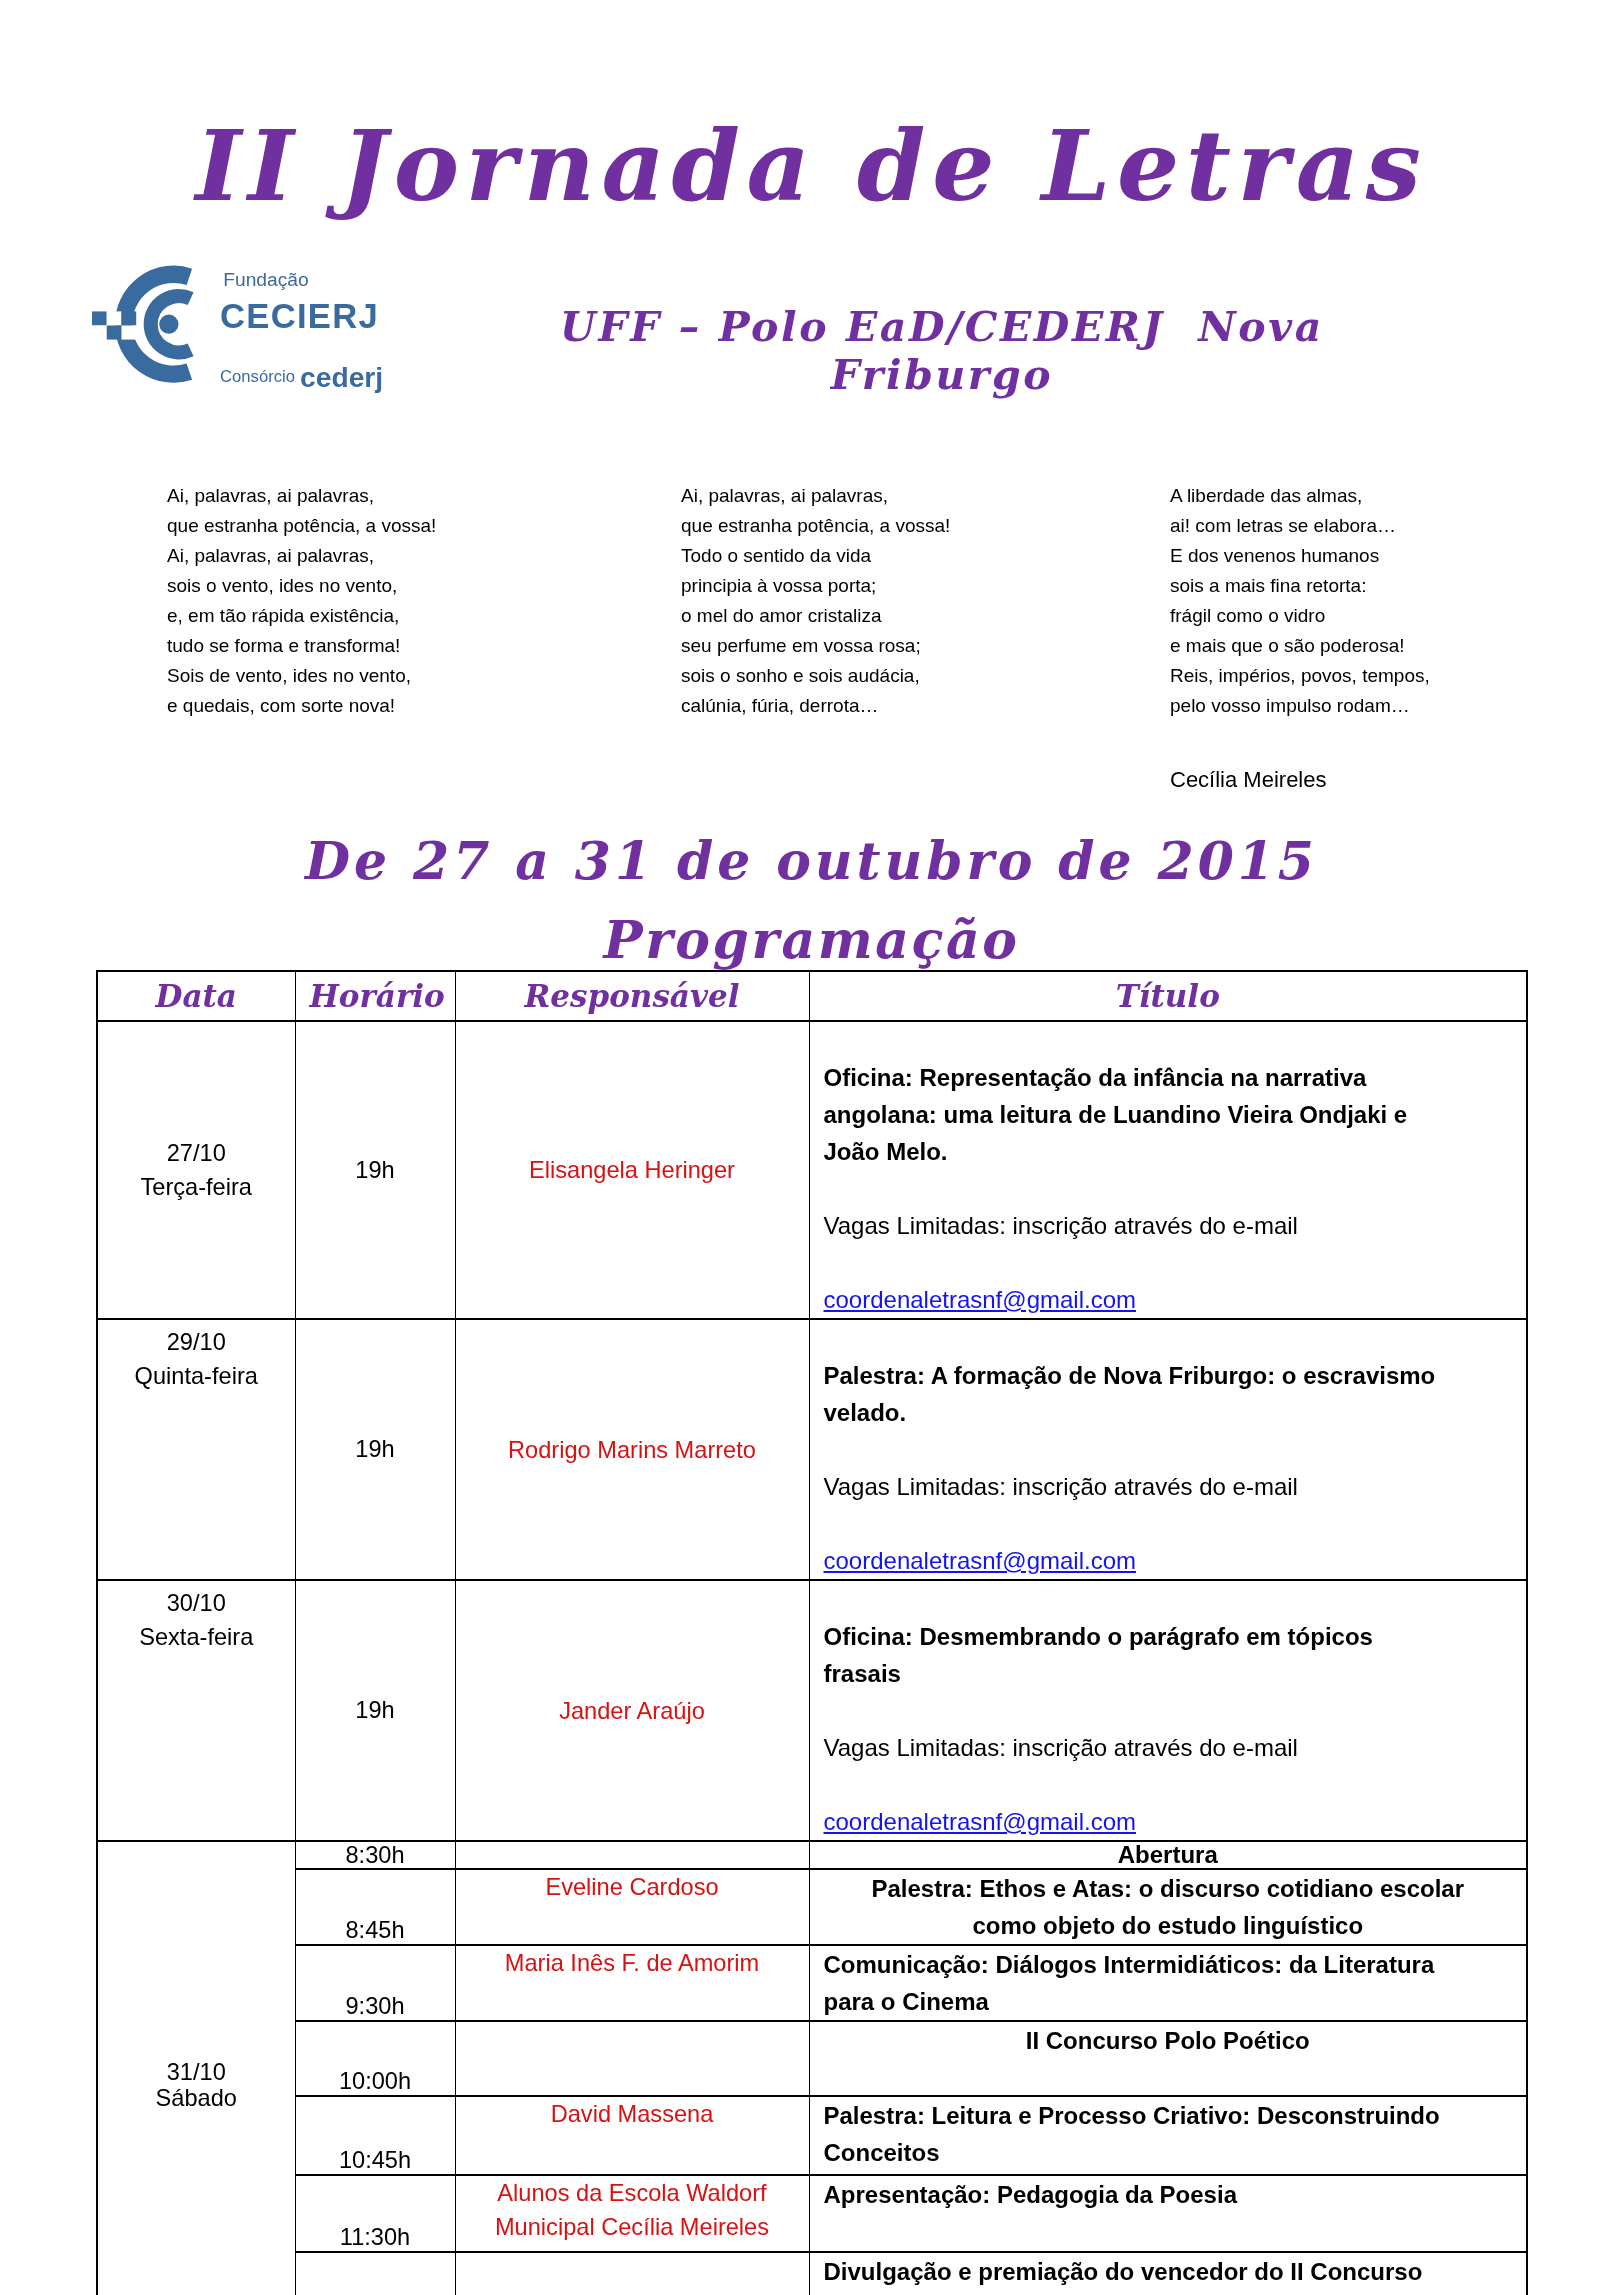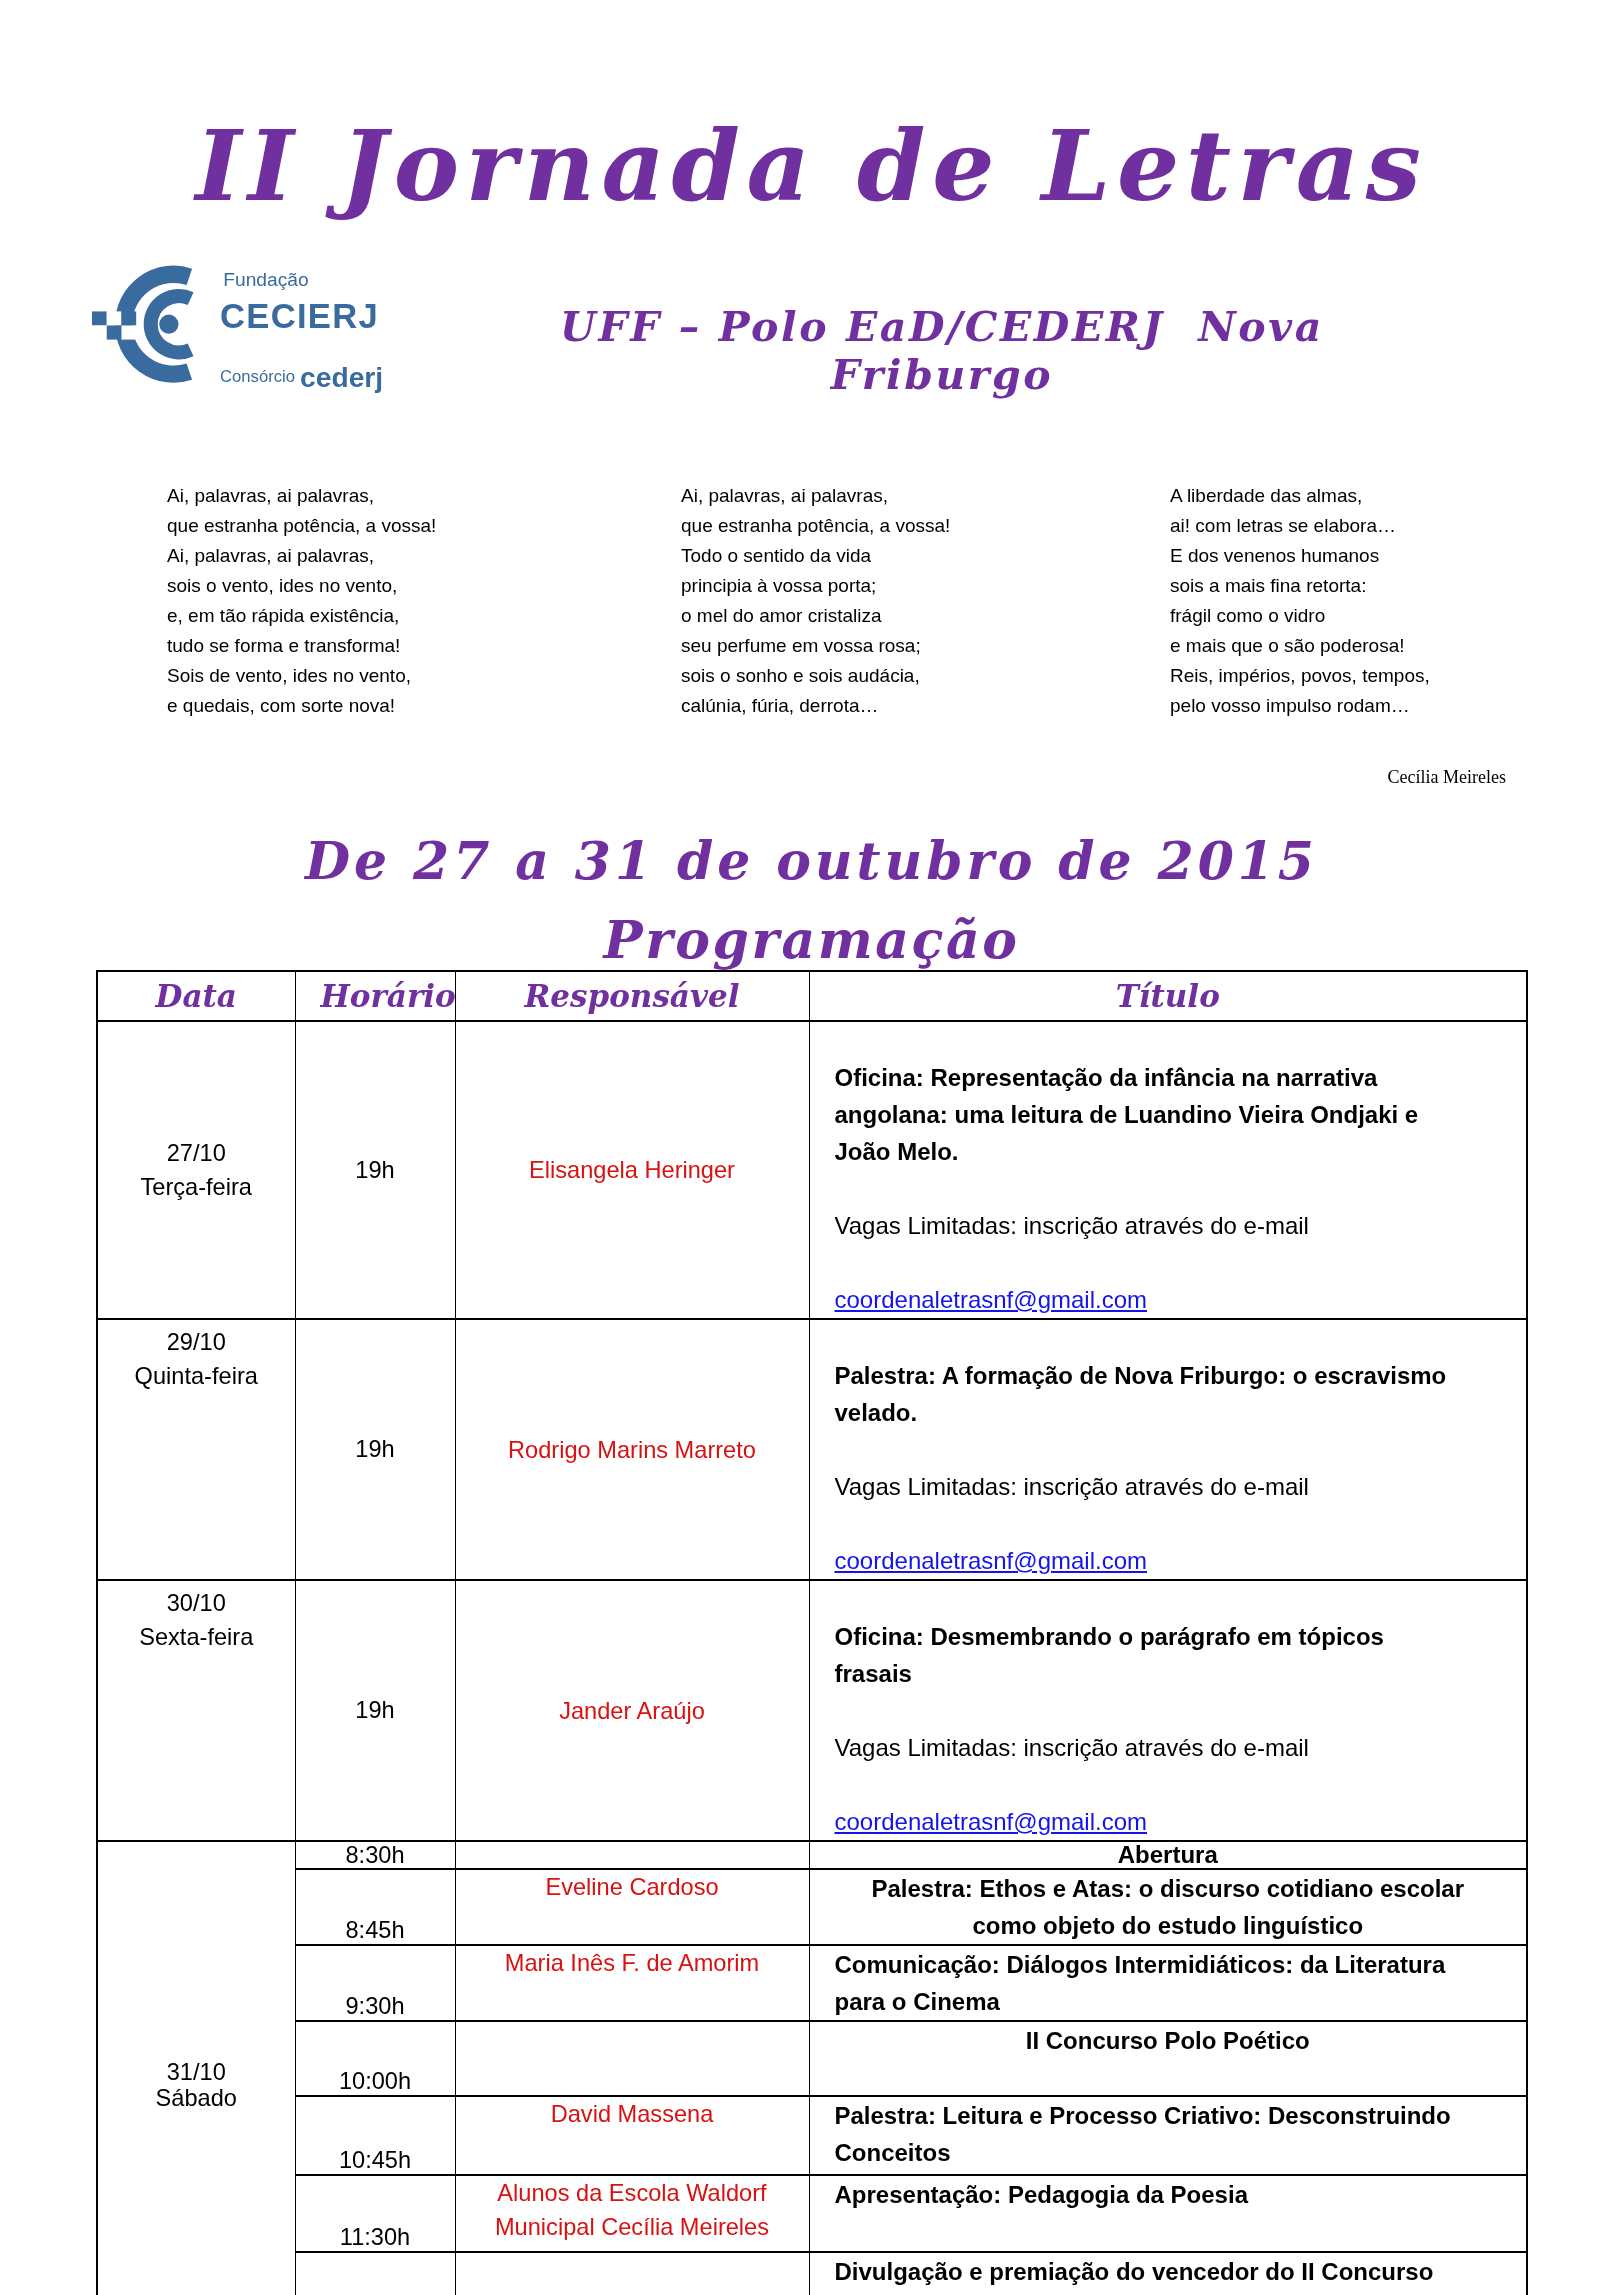--- a/index.html
+++ b/index.html
@@ -16,31 +16,31 @@
   .logo text { font-family:"Liberation Sans", sans-serif; }
 
   .subtitle { position:absolute; top:296px; left:458px; width:968px; text-align:center;
               font-size:41px; letter-spacing:2.6px; white-space:pre-wrap; font-weight:600; }
 
   .poem { position:absolute; top:481px; text-align:left; font-size:19px; line-height:30px;
           white-space:pre-line; }
   .poem.c1 { left:167px;  width:353px; }
   .poem.c2 { left:681px; width:322px; }
   .poem.c3 { left:1170px; width:336px; }
-  .attribution { position:absolute; top:767px; left:1170px; width:336px; text-align:right; font-size:18px;font-family:Liberation Serif, serif; }
+  .attribution { position:absolute; top:767px; left:1170px; width:336px; font-size:22px; }
 
   .date-heading    { position:absolute; top:823px; left:0; width:100%; text-align:center;
                      font-size:52px; letter-spacing:3.9px; font-weight:600; }
   .program-heading { position:absolute; top:902px; left:0; width:100%; text-align:center;
                      font-size:52px; letter-spacing:2.6px; font-weight:600; }
 
   table.ptable { position:absolute; top:970px; left:96px; width:1430px;
                  border-collapse:collapse; table-layout:fixed; border:2.6px solid #000; }
   .ptable th, .ptable td { border:1.3px solid #000; border-top-width:2.6px; border-bottom-width:2.6px;
-                           padding:0 25px; overflow:hidden; }
+                           padding:0 14px; overflow:hidden; }
   .ptable th.script { font-size:31px; font-weight:600; text-align:center; height:50px; }
 
   tr.r1 { height:192px; } tr.r2 { height:153px; } tr.r3 { height:149px;margin-left:8px; }
   tr.s1 { height:27.5px; }  tr.s2 { height:74px; } tr.s3 { height:75px; } tr.s4 { height:75px; }
   tr.s5 { height:79px; } tr.s6 { height:77px; } tr.s7 { height:77px; }
   tr.s1 td { line-height:26px; }
 
   .c-date  { text-align:center; font-size:23.6px; line-height:34px; }
   .c-date.vtop { vertical-align:top; padding-top:5.2px; }
   .c-time  { text-align:center; font-size:23.6px; }

